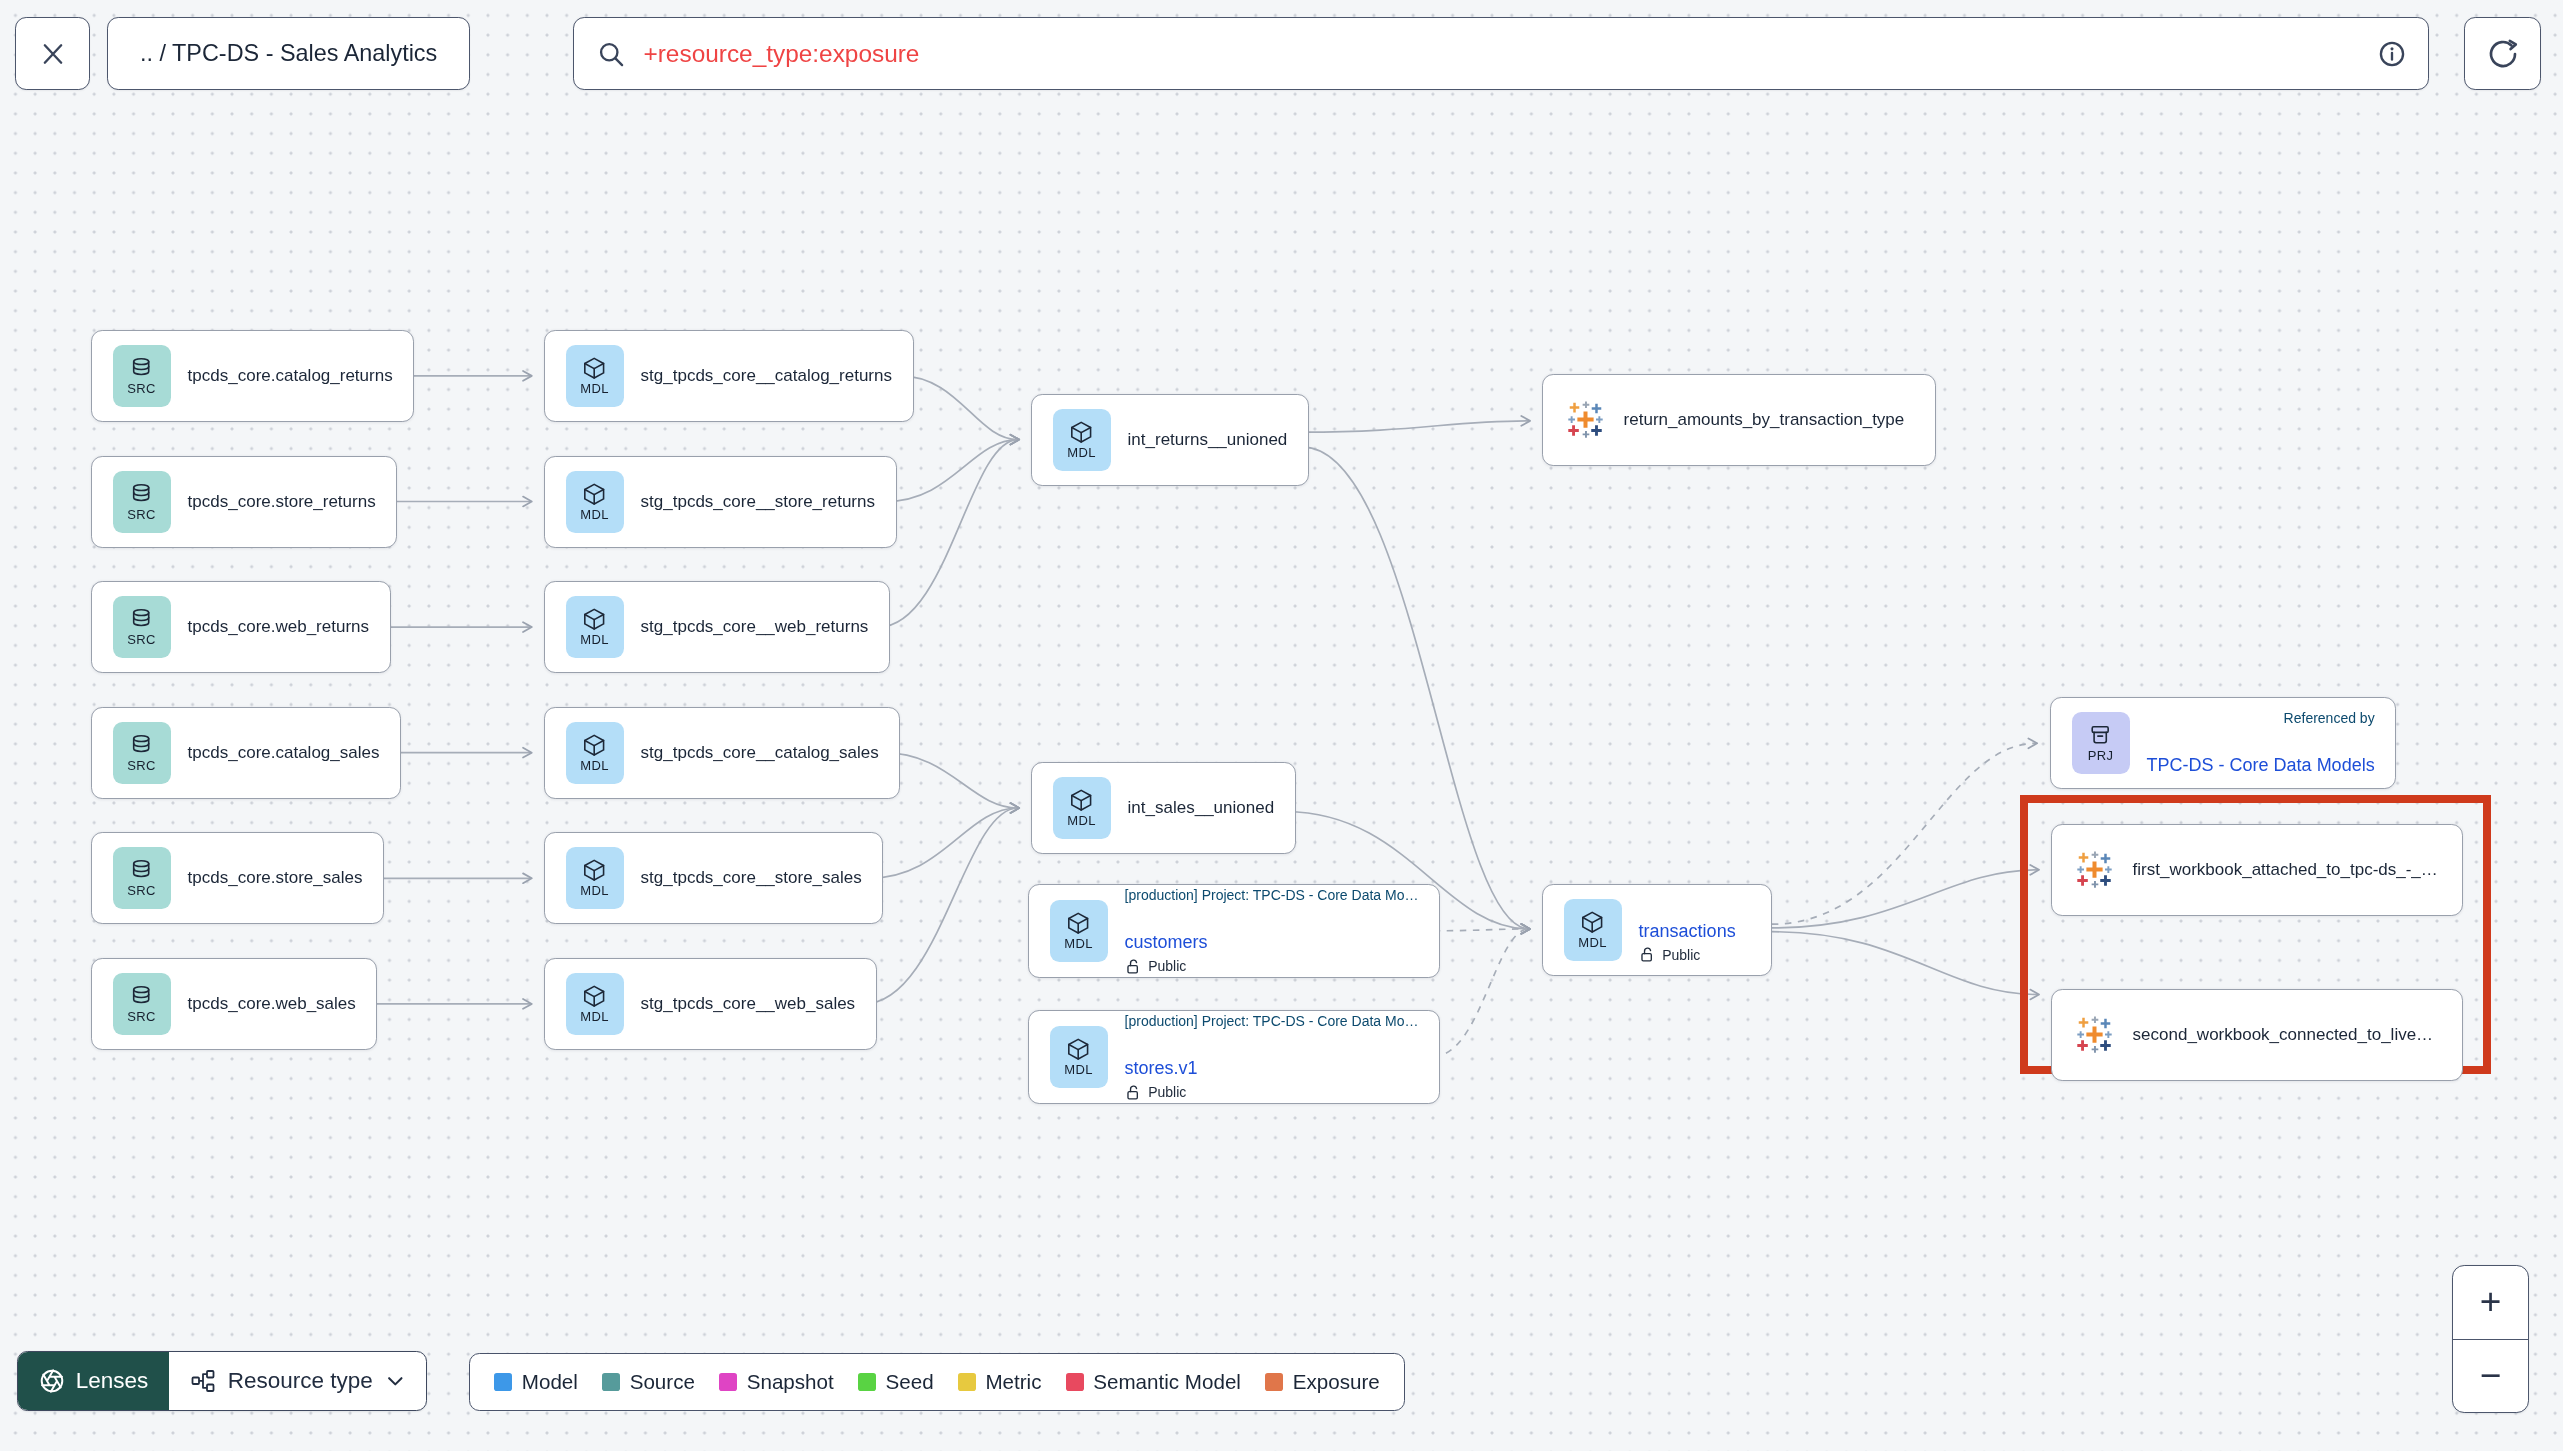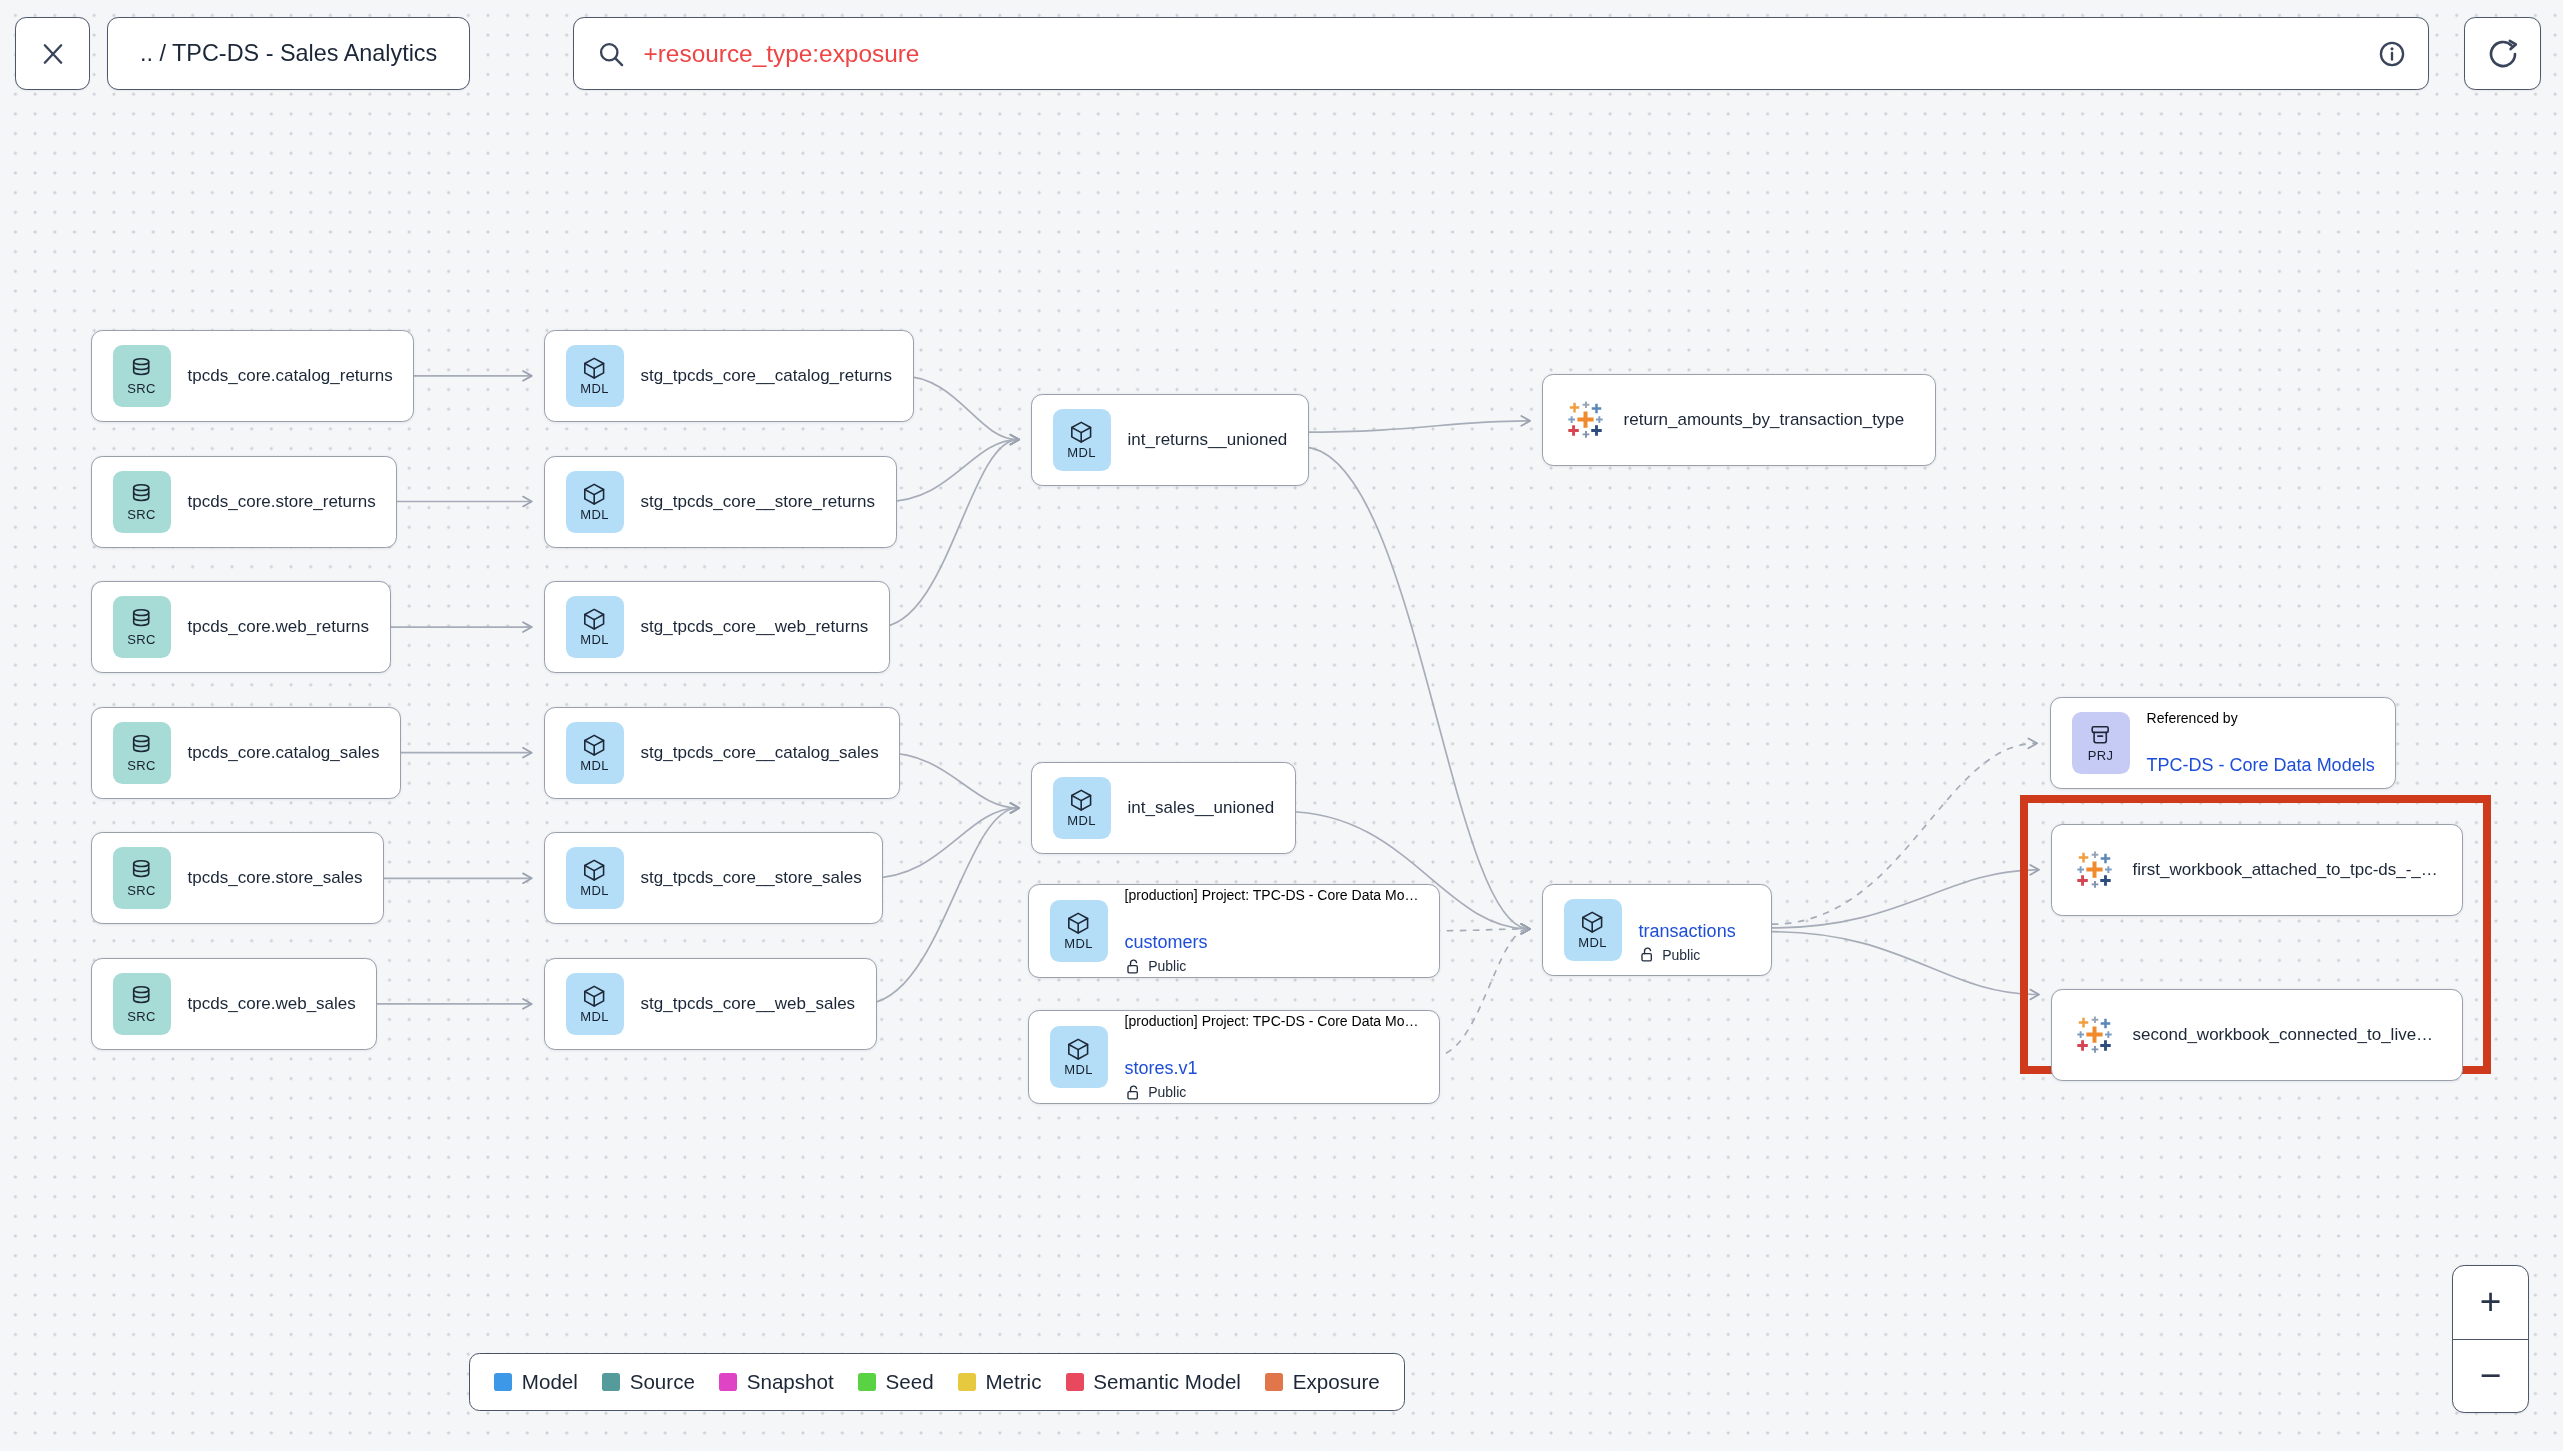--- a/index.html
+++ b/index.html
@@ -36,21 +36,21 @@
   }
   .chip{
     width:58px;height:62px;border-radius:9.4px;flex:none;
     display:flex;flex-direction:column;align-items:center;justify-content:center;gap:0.9px;
   }
   .chip.src{background:#a7dbd6;} .chip.mdl{background:#b4def8;} .chip.prj{background:#c6cbf5;}
   .chip .lbl{font-size:13px;color:#17212f;letter-spacing:0.4px;}
   .chip svg{stroke:#1d2838;fill:none;stroke-width:1.7;stroke-linecap:round;stroke-linejoin:round;}
   .ntitle{font-size:17px;white-space:nowrap;color:#1b2637;}
   .ncol{display:flex;flex-direction:column;gap:4.7px;justify-content:center;}
-  .nsmall{font-size:14px;white-space:nowrap;color:#000000;}
+  .nsmall{font-size:14px;white-space:nowrap;color:#0c4a6e;text-align:right;}
   .nname{font-size:18px;white-space:nowrap;color:#1d4ed8;margin-top:24px;}
   .pubrow{display:flex;align-items:center;gap:6.6px;font-size:14px;color:#222d3d;}
   .pubrow svg{stroke:#222d3d;fill:none;stroke-width:1.6;stroke-linecap:round;}
   .tableau{flex:none;}
   
   #lens-group{
     position:absolute;left:17px;top:1351px;height:60px;z-index:5;
     display:flex;align-items:stretch;border:1.9px solid #3e485e;border-radius:10.3px;
     overflow:hidden;background:#fff;box-shadow:0 0.9px 1.9px rgba(16,24,40,.08);
   }
@@ -416,20 +416,41 @@
     </svg>
   </div>
 
   <div class="ctl" id="refresh-btn">
     <svg width="32" height="32" viewBox="0 0 24 24">
       <path class="icon-stroke" d="M21,12 a9,9 0 1 1 -2.64,-6.36"></path>
       <path class="icon-stroke" d="M17.1,2.2 L21.6,4.8 L17.7,8.3"></path>
     </svg>
   </div>
 
+  <div id="lens-group">
+    <div id="lenses-btn">
+      <svg width="26" height="26" viewBox="0 0 24 24" style="stroke:#fff;fill:none;stroke-width:1.8;stroke-linecap:round;">
+        <circle cx="12" cy="12" r="9.5"></circle>
+        <path d="M14.31,8 L20.05,17.94 M9.69,8 L21.17,8 M7.38,12 L13.12,2.06 M9.69,16 L3.95,6.06 M14.31,16 L2.83,16 M16.62,12 L10.88,21.94"></path>
+      </svg>
+      <span>Lenses</span>
+    </div>
+    <div id="restype-btn">
+      <svg width="26" height="26" viewBox="0 0 26 26" style="stroke:#222d40;fill:none;stroke-width:1.8;stroke-linejoin:round;">
+        <rect x="2.5" y="9.5" width="6.5" height="6.5" rx="1"></rect>
+        <rect x="17" y="3" width="6.5" height="6.5" rx="1"></rect>
+        <rect x="17" y="16.5" width="6.5" height="6.5" rx="1"></rect>
+        <path d="M9,12.8 h4 V6.2 h4 M13,12.8 V19.8 h4"></path>
+      </svg>
+      <span>Resource type</span>
+      <svg width="20.6" height="20.6" viewBox="0 0 20 20" style="stroke:#222d40;fill:none;stroke-width:2;stroke-linecap:round;stroke-linejoin:round;">
+        <path d="M4,7 L10,13 L16,7"></path>
+      </svg>
+    </div>
+  </div>
 
   <div id="legend">
       <span class="leg-item">
         <span class="leg-sq" style="background:#3d98e8"></span>
                <span>Model</span>
       </span>
       <span class="leg-item">
         <span class="leg-sq" style="background:#569b9b"></span>
                <span>Source</span>
       </span>

